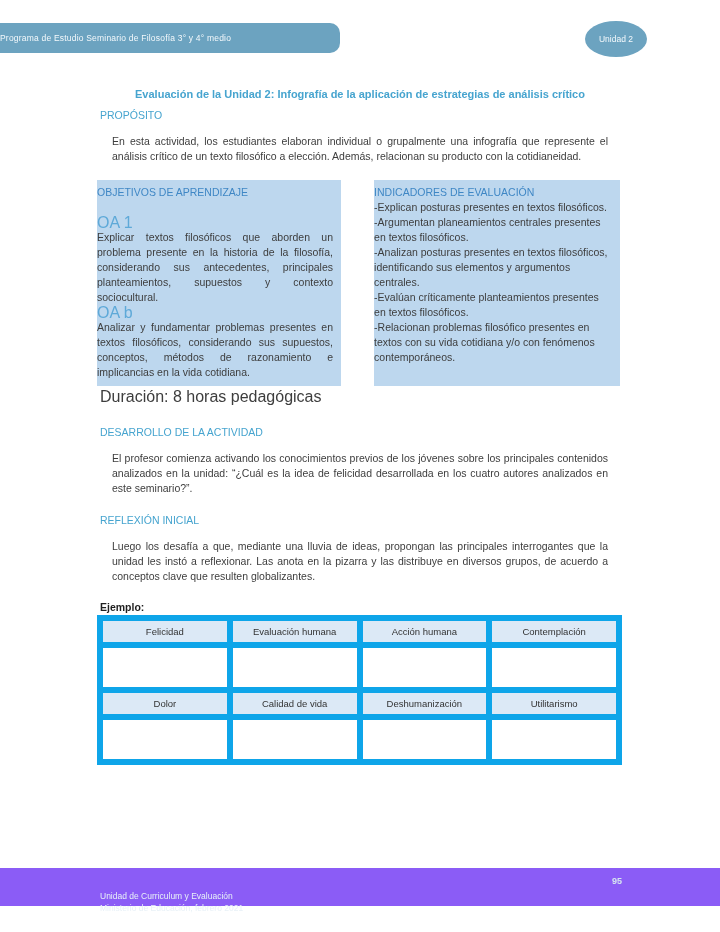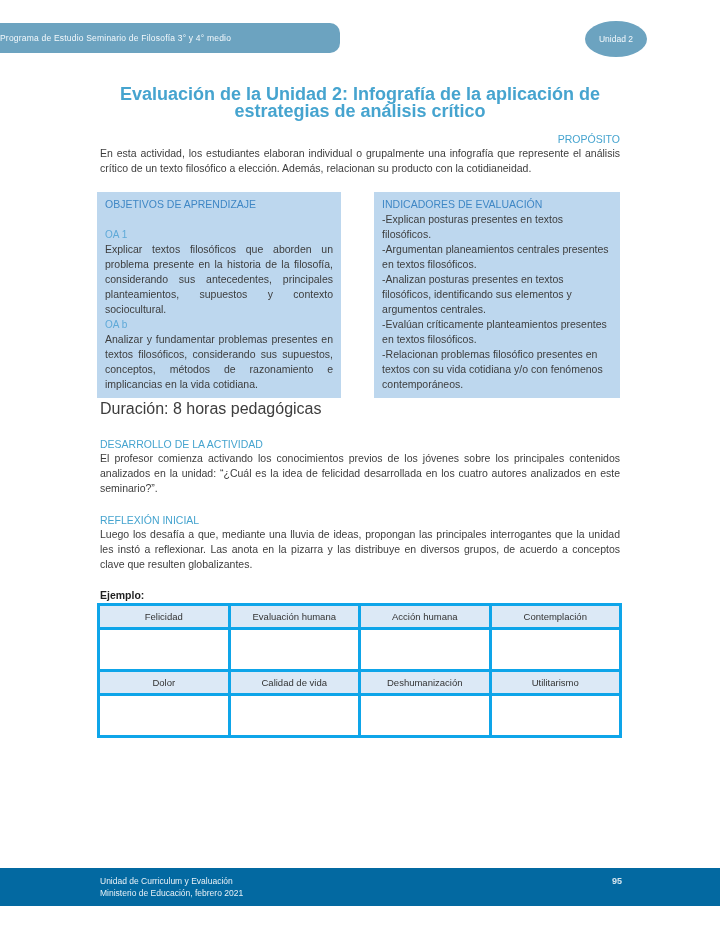--- a/index.html
+++ b/index.html
@@ -21,62 +21,62 @@
   .unit-badge{
     position:absolute;left:585px;top:21px;width:62px;height:36px;
     background:#6CA3C0;border-radius:50%;
     color:#f4f9fc;font-size:8.5px;
     display:flex;align-items:center;justify-content:center;
   }
   
   .content{position:absolute;left:100px;top:86px;width:520px;}
   .doc-title{
     text-align:center;color:#46A4CF;font-weight:bold;
-    font-size:18px;line-height:17px;margin:0 0 0 0;
+    font-size:11px;line-height:17px;margin:0 0 0 0;
   }
   .sec-h{
     color:#46A4CF;font-size:10.5px;line-height:14px;margin:0;
   }
   .body-text{
     font-size:10.5px;line-height:15px;color:#3d3d3d;
-    text-align:justify;margin:0;
+    text-align:justify;margin:12px;
   }
-  .mt-prop{margin-top:12px;text-align:right;}
+  .mt-prop{margin-top:5px;}
   
   .boxes{display:flex;gap:33px;margin-left:-3px;margin-top:16px;}
-  .box{background:#BDD7EE;padding:5px 8px 6px 8px;box-sizing:border-box;}
+  .box{background:#BDD7EE;padding:5px 8px 6px 0;box-sizing:border-box;}
   .box-left{width:255px;}
   .box-right{width:257px;}
   .box-h{color:#3F87C5;font-size:10.5px;line-height:15px;}
   .box-spacer{height:15px;}
-  .oa-label{color:#5EA9D8;font-size:10px;line-height:15px;}
+  .oa-label{color:#5EA9D8;font-size:16px;line-height:15px;}
   .box-par{font-size:10.5px;line-height:15px;text-align:justify;color:#3d3d3d;}
   .ind-item{font-size:10.5px;line-height:15px;color:#3d3d3d;text-align:left;}
   .duracion{font-size:16px;line-height:15px;margin-top:3px;color:#3d3d3d;}
   
   .ejemplo{font-size:10.5px;font-weight:bold;color:#1f1f1f;margin-top:17px;}
   table.grid{
     border-collapse:collapse;margin-left:-3px;margin-top:2px;
     width:525px;table-layout:fixed;
   }
   table.grid td{
-    border:3px solid #0ea5e9;
+    border:6px solid #0ea5e9;
     font-size:9.5px;text-align:center;vertical-align:middle;
     color:#333333;padding:0;
   }
   td.hdr{background:#DCE9F6;height:21px;}
   td.empty{height:39px;background:#ffffff;}
   .closing{margin-top:4px;text-indent:28px;}
   
   .mt-des{margin-top:21px;}
   .mt-ref{margin-top:17px;}
   
   .footer-bar{
     position:absolute;left:0;top:868px;width:720px;height:38px;
-    background:#0369a1;box-sizing:border-box;padding:7px 0 0 100px;
+    background:#8b5cf6;box-sizing:border-box;padding:22px 0 0 100px;
   }
   .footer-line{color:#E8F1F7;font-size:8.5px;line-height:12px;}
   .page-number{
     position:absolute;left:612px;top:876px;
     color:#D6E6F0;font-size:9px;font-weight:bold;
   }
 </style>
 </head>
 <body>
 

